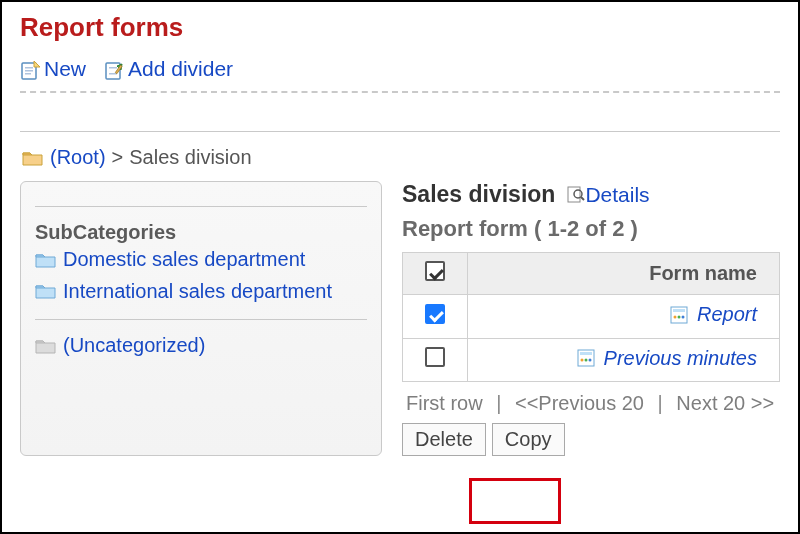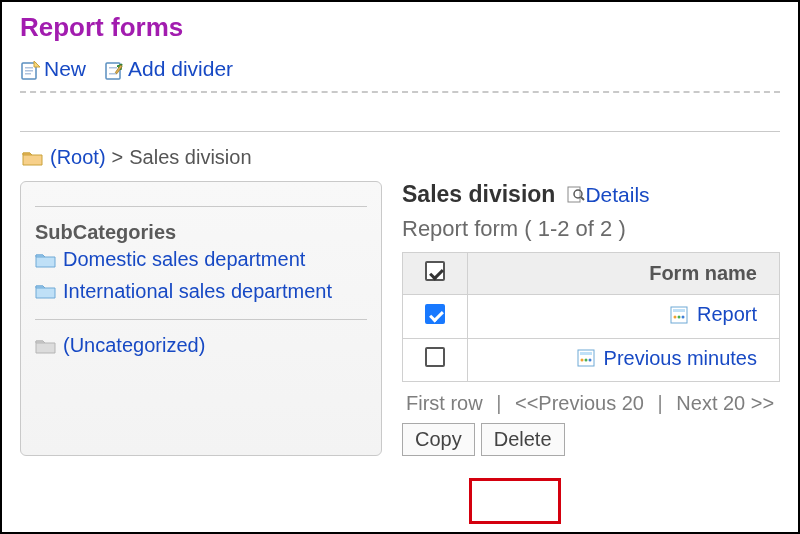--- a/index.html
+++ b/index.html
@@ -13,21 +13,21 @@
     width: 800px;
     height: 534px;
     border: 2px solid #000;
     padding: 10px 18px 10px 18px;
     overflow: hidden;
     position: relative;
   }
   .title {
     font-size: 26px;
     font-weight: bold;
-    color: #a21caf;
+    color: #b91c1c;
     margin: 0 0 14px 0;
   }
   .toolbar {
     display: flex;
     gap: 18px;
     align-items: center;
     padding-bottom: 10px;
     border-bottom: 2px dashed #c9c9c9;
   }
   .toolbar a {
@@ -66,21 +66,21 @@
     font-size:20px;
   }
   .side a { display:inline-flex; align-items:center; gap:6px;}
   .side-row { margin: 2px 0 6px 0;}
   .side hr { border:none; border-top:1px solid #c9c9c9; margin:14px 0; }
   .subhead { color:#5a5a5a; font-weight:bold; font-size:20px; margin:10px 0 4px 0;}
   .main { flex:1; font-size:20px; }
   .main-head { display:flex; align-items:center; gap:10px; margin-bottom:6px;}
   .main-head .name { font-weight:bold; font-size:23px; color:#333;}
   .details-link { display:inline-flex; align-items:center; font-size:21px;}
-  .counter { font-weight:normal; color:#6a6a6a; font-size:22px; margin:8px 0 10px 0;}
+  .counter { font-weight:bold; color:#6a6a6a; font-size:22px; margin:8px 0 10px 0;}
   table.forms {
     width:100%;
     border-collapse: collapse;
     font-size:20px;
   }
   table.forms th, table.forms td {
     border:1px solid #d0d0d0;
     padding:8px 22px;
     text-align:right;
   }
@@ -95,21 +95,21 @@
   .chkbox.checked::after {
     content:""; position:absolute; left:3px; top:5px;
     width:10px; height:5px; border:3px solid #fff;
     border-top:none; border-right:none; transform:rotate(-45deg);
   }
   .chkbox.headerchk::after {
     content:""; position:absolute; left:3px; top:6px;
     width:10px; height:5px; border:3px solid #333;
     border-top:none; border-right:none; transform:rotate(-45deg);
   }
-  .form-row a { display:inline-flex; align-items:center; gap:8px;}
+  .form-row a { display:inline-flex; align-items:center; gap:8px;font-style:italic;}
   .pager { margin-top:10px; color:#8a8a8a; font-size:20px;}
   .pager span { margin:0 4px;}
   .btnrow { margin-top:8px; display:flex; gap:6px;}
   .btn {
     border:1px solid #a9a9a9;
     background:#fafafa;
     font-size:20px;
     padding:4px 12px;
     color:#444;
     cursor:pointer;
@@ -260,20 +260,20 @@
 
       <div class="pager">
         <span class="grey-link">First row</span>
         <span>|</span>
         <span class="grey-link">&lt;&lt;Previous 20</span>
         <span>|</span>
         <span class="grey-link">Next 20 &gt;&gt;</span>
       </div>
 
       <div class="btnrow">
+        <button class="btn">Delete</button>
         <button class="btn">Copy</button>
-        <button class="btn">Delete</button>
       </div>
     </div>
   </div>
 
   <div class="highlight-box" style="left:467px; top:476px; width:92px; height:46px;"></div>
 </div>
 
 </body></html>

